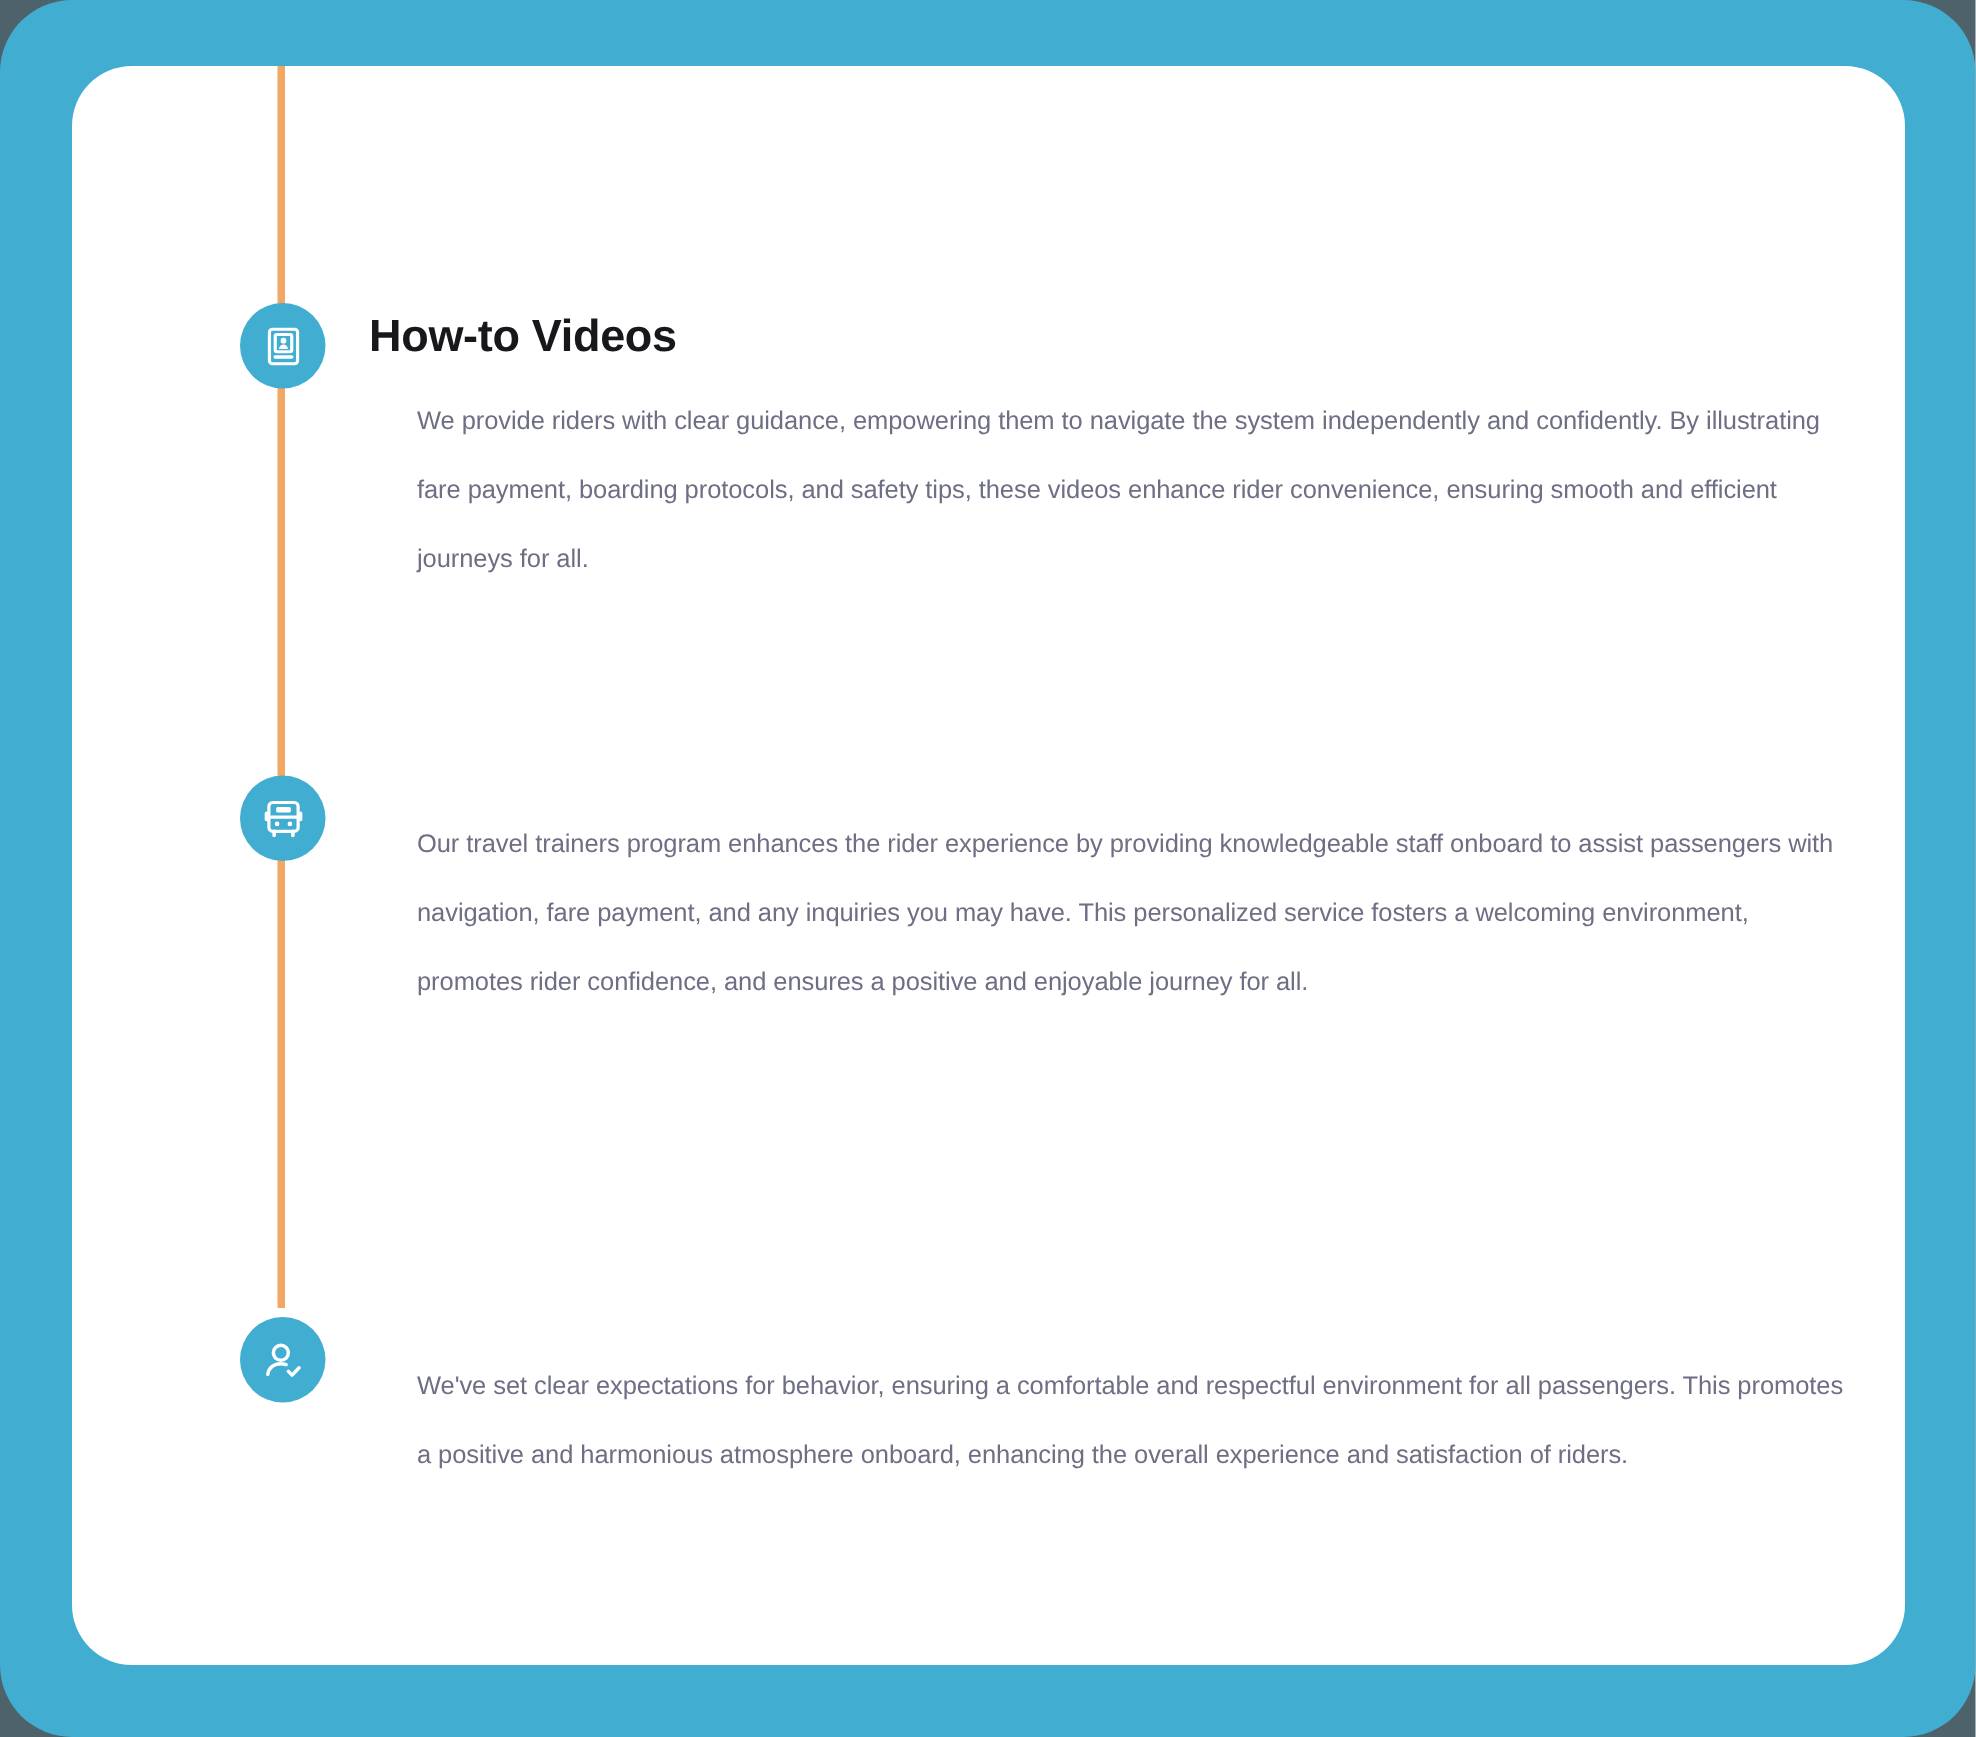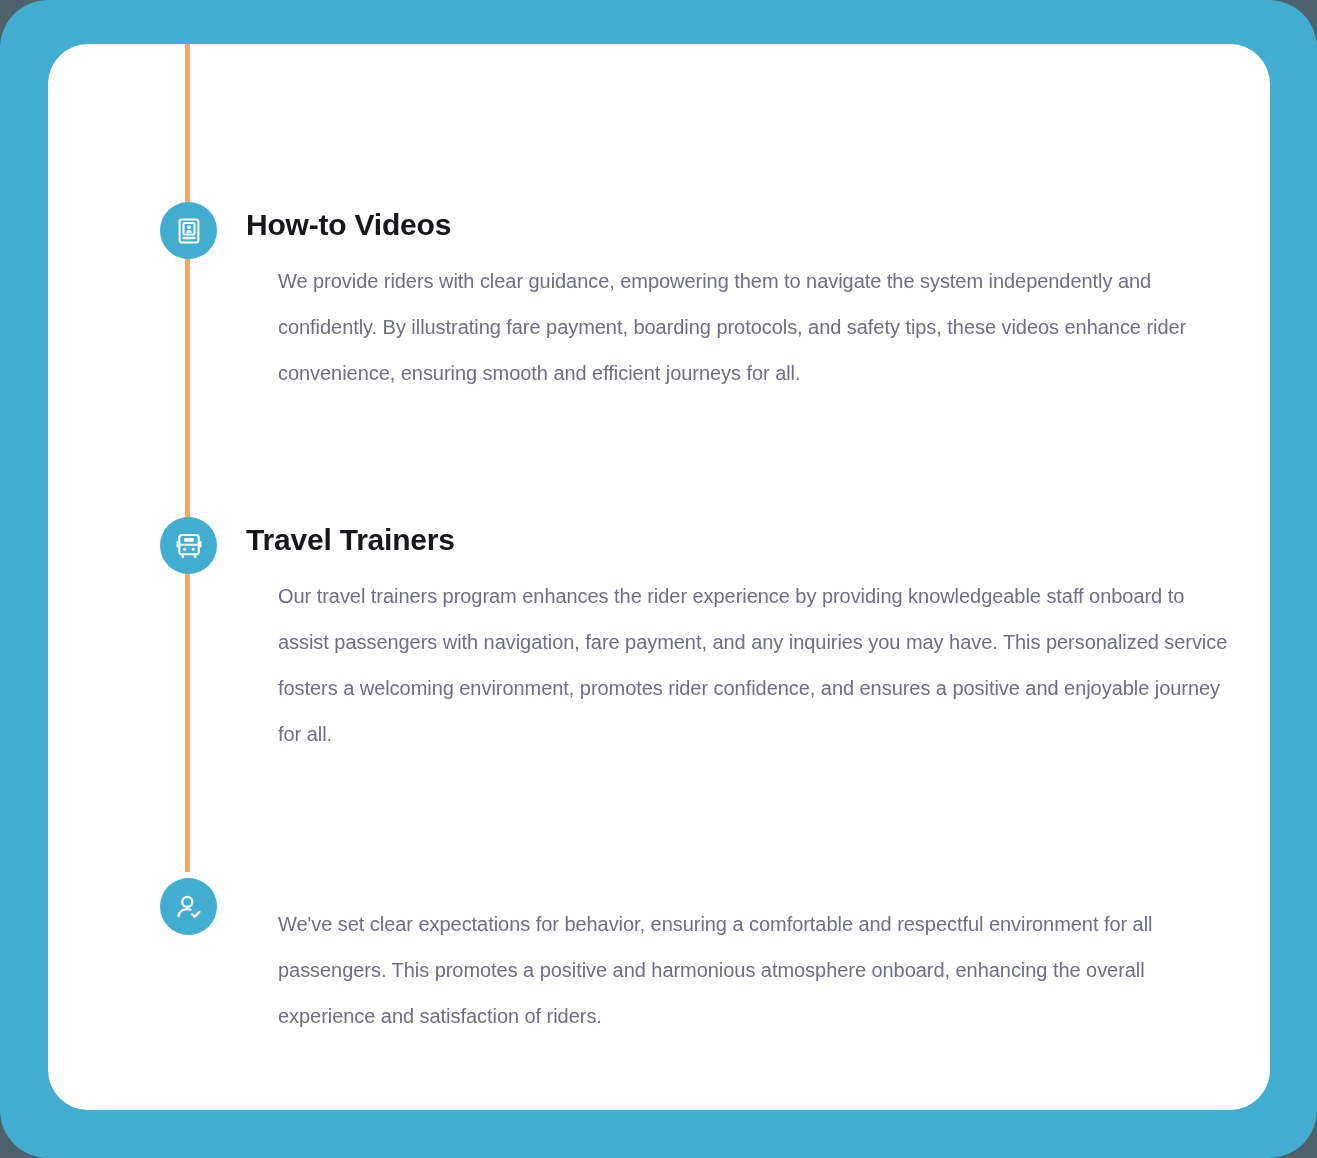--- a/index.html
+++ b/index.html
@@ -79,21 +79,21 @@
     font-size: 30px;
     font-weight: bold;
     color: #17181c;
     letter-spacing: -0.2px;
     line-height: 1.1;
   }
 
   .item-desc {
     margin-left: 32px;
     margin-top: 17px;
-    font-size: 20px;
+    font-size: 17px;
     line-height: 46px;
     color: #6e6e84;
     max-width: 1012px;
     letter-spacing: -0.05px;
   }
 
   
   #item-0 { top: 158px; }
   #item-1 { top: 473px; }
   #item-2 { top: 834px; }
@@ -138,21 +138,20 @@
             <circle cx="8.6" cy="14.6" r="1.25" fill="#ffffff" stroke="none"></circle>
             <circle cx="15.4" cy="14.6" r="1.25" fill="#ffffff" stroke="none"></circle>
             <line x1="7.0" y1="18.6" x2="7.0" y2="20.8" stroke-width="1.9"></line>
             <line x1="17.0" y1="18.6" x2="17.0" y2="20.8" stroke-width="1.9"></line>
             <line x1="2.9" y1="9.0" x2="2.9" y2="12.2" stroke-width="1.9"></line>
             <line x1="21.1" y1="9.0" x2="21.1" y2="12.2" stroke-width="1.9"></line>
           </svg>
         </span>
       </div>
       <div class="item-body">
-        <div class="item-title">Travel Trainers</div>
         <div class="item-desc">Our travel trainers program enhances the rider experience by providing knowledgeable staff onboard to assist passengers with navigation, fare payment, and any inquiries you may have. This personalized service fosters a welcoming environment, promotes rider confidence, and ensures a positive and enjoyable journey for all.</div>
       </div>
     </div>
 
     <div class="timeline-item" id="item-2">
       <div class="marker">
         <span>
           <svg width="30" height="30" viewBox="0 0 24 24" fill="none" stroke="#ffffff" stroke-width="1.85" stroke-linecap="round" stroke-linejoin="round">
             <circle cx="10.6" cy="7.9" r="4.0"></circle>
             <path d="M3.6 19.4c0.5-3.7 3.5-5.7 7.0-5.7 1.0 0 1.95 0.16 2.8 0.47"></path>

